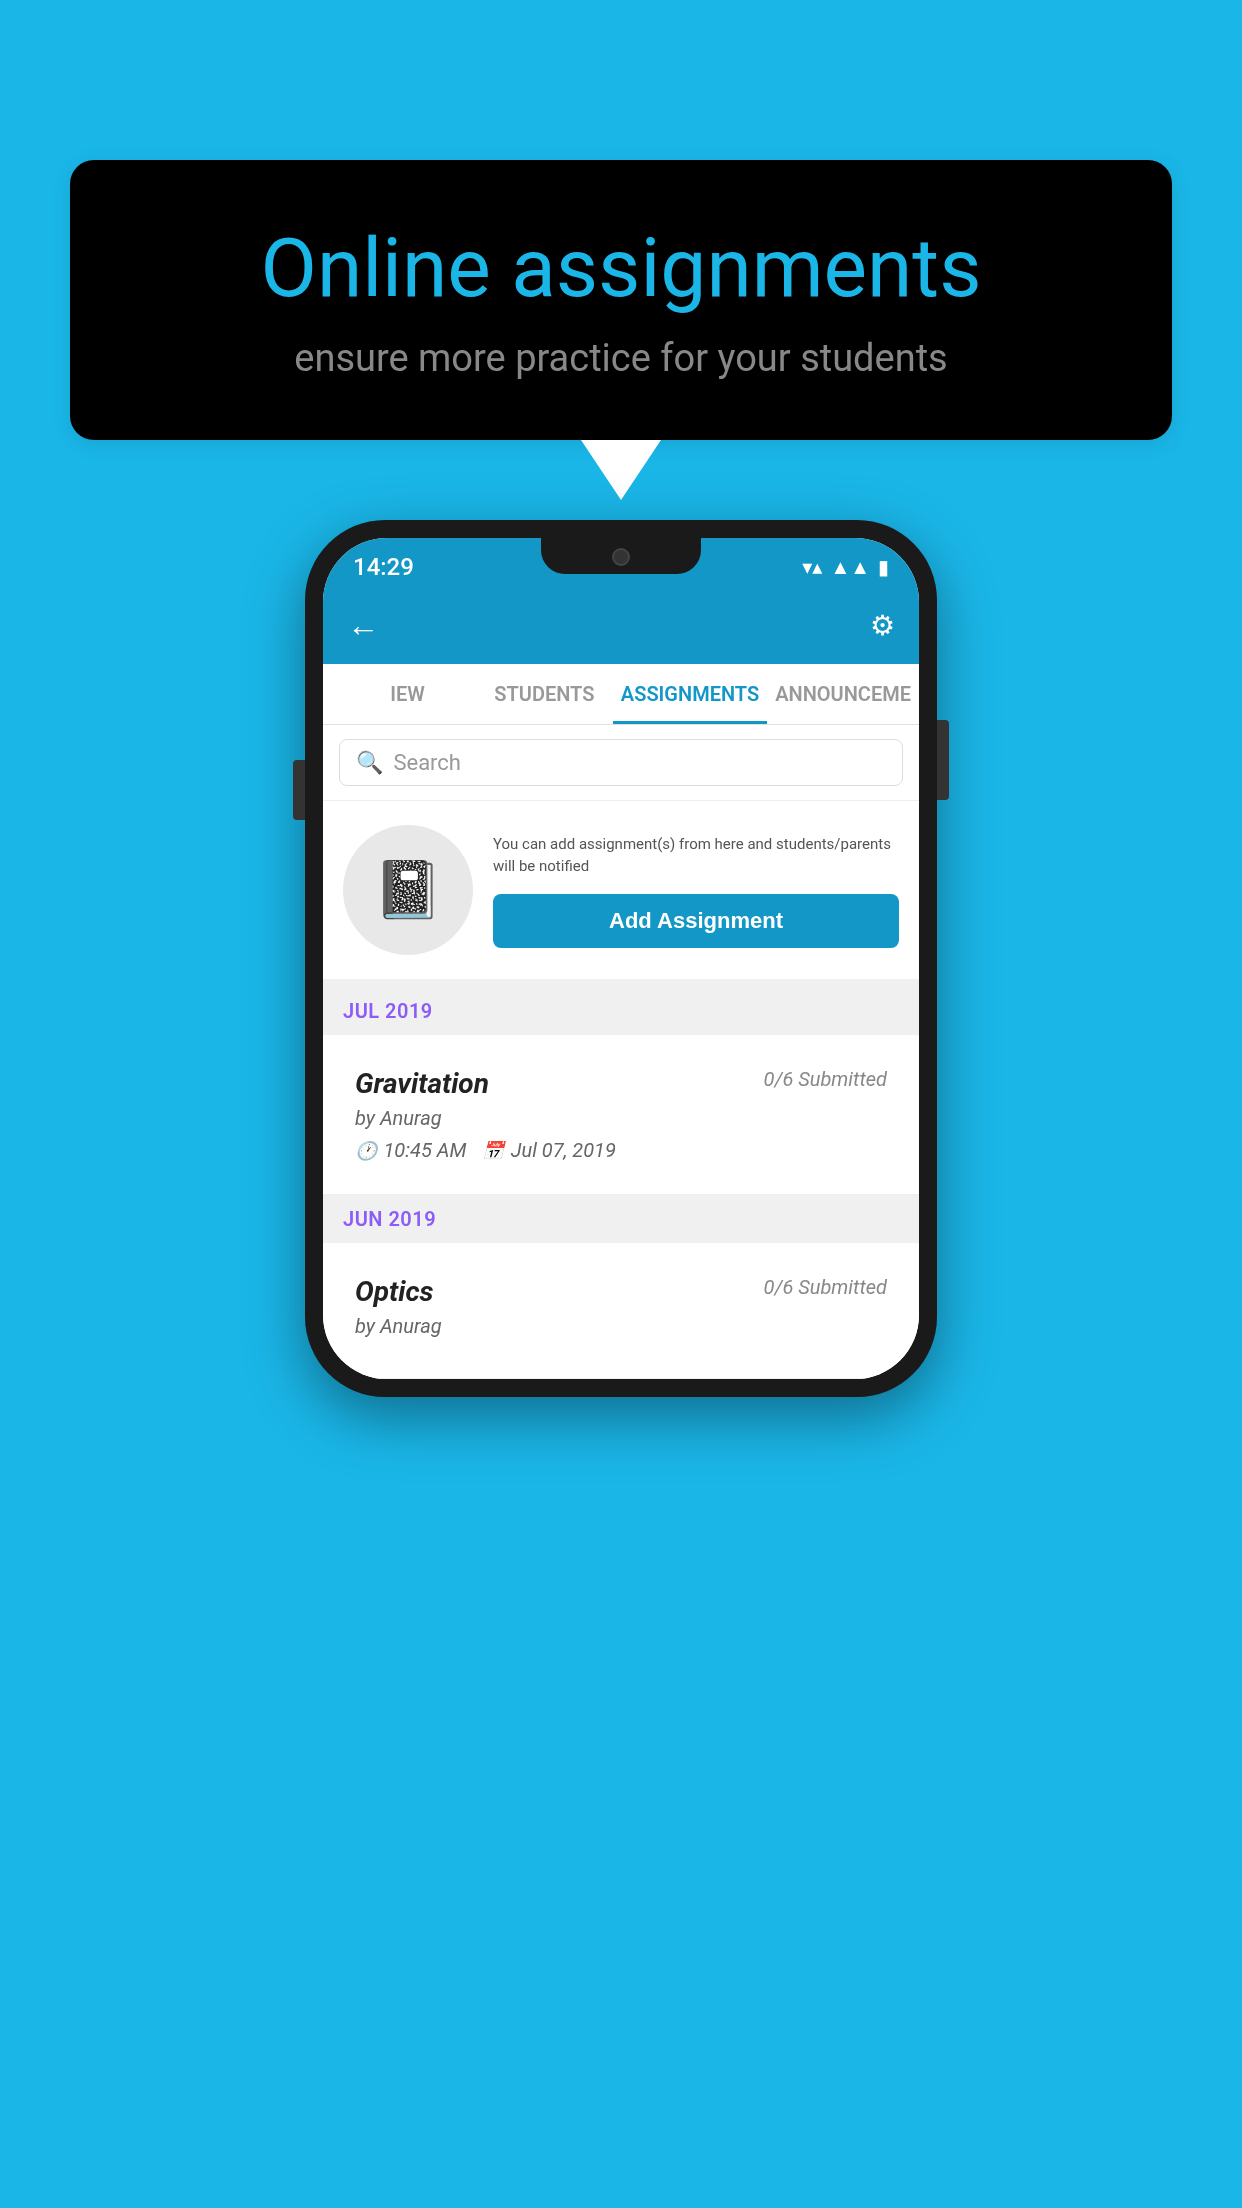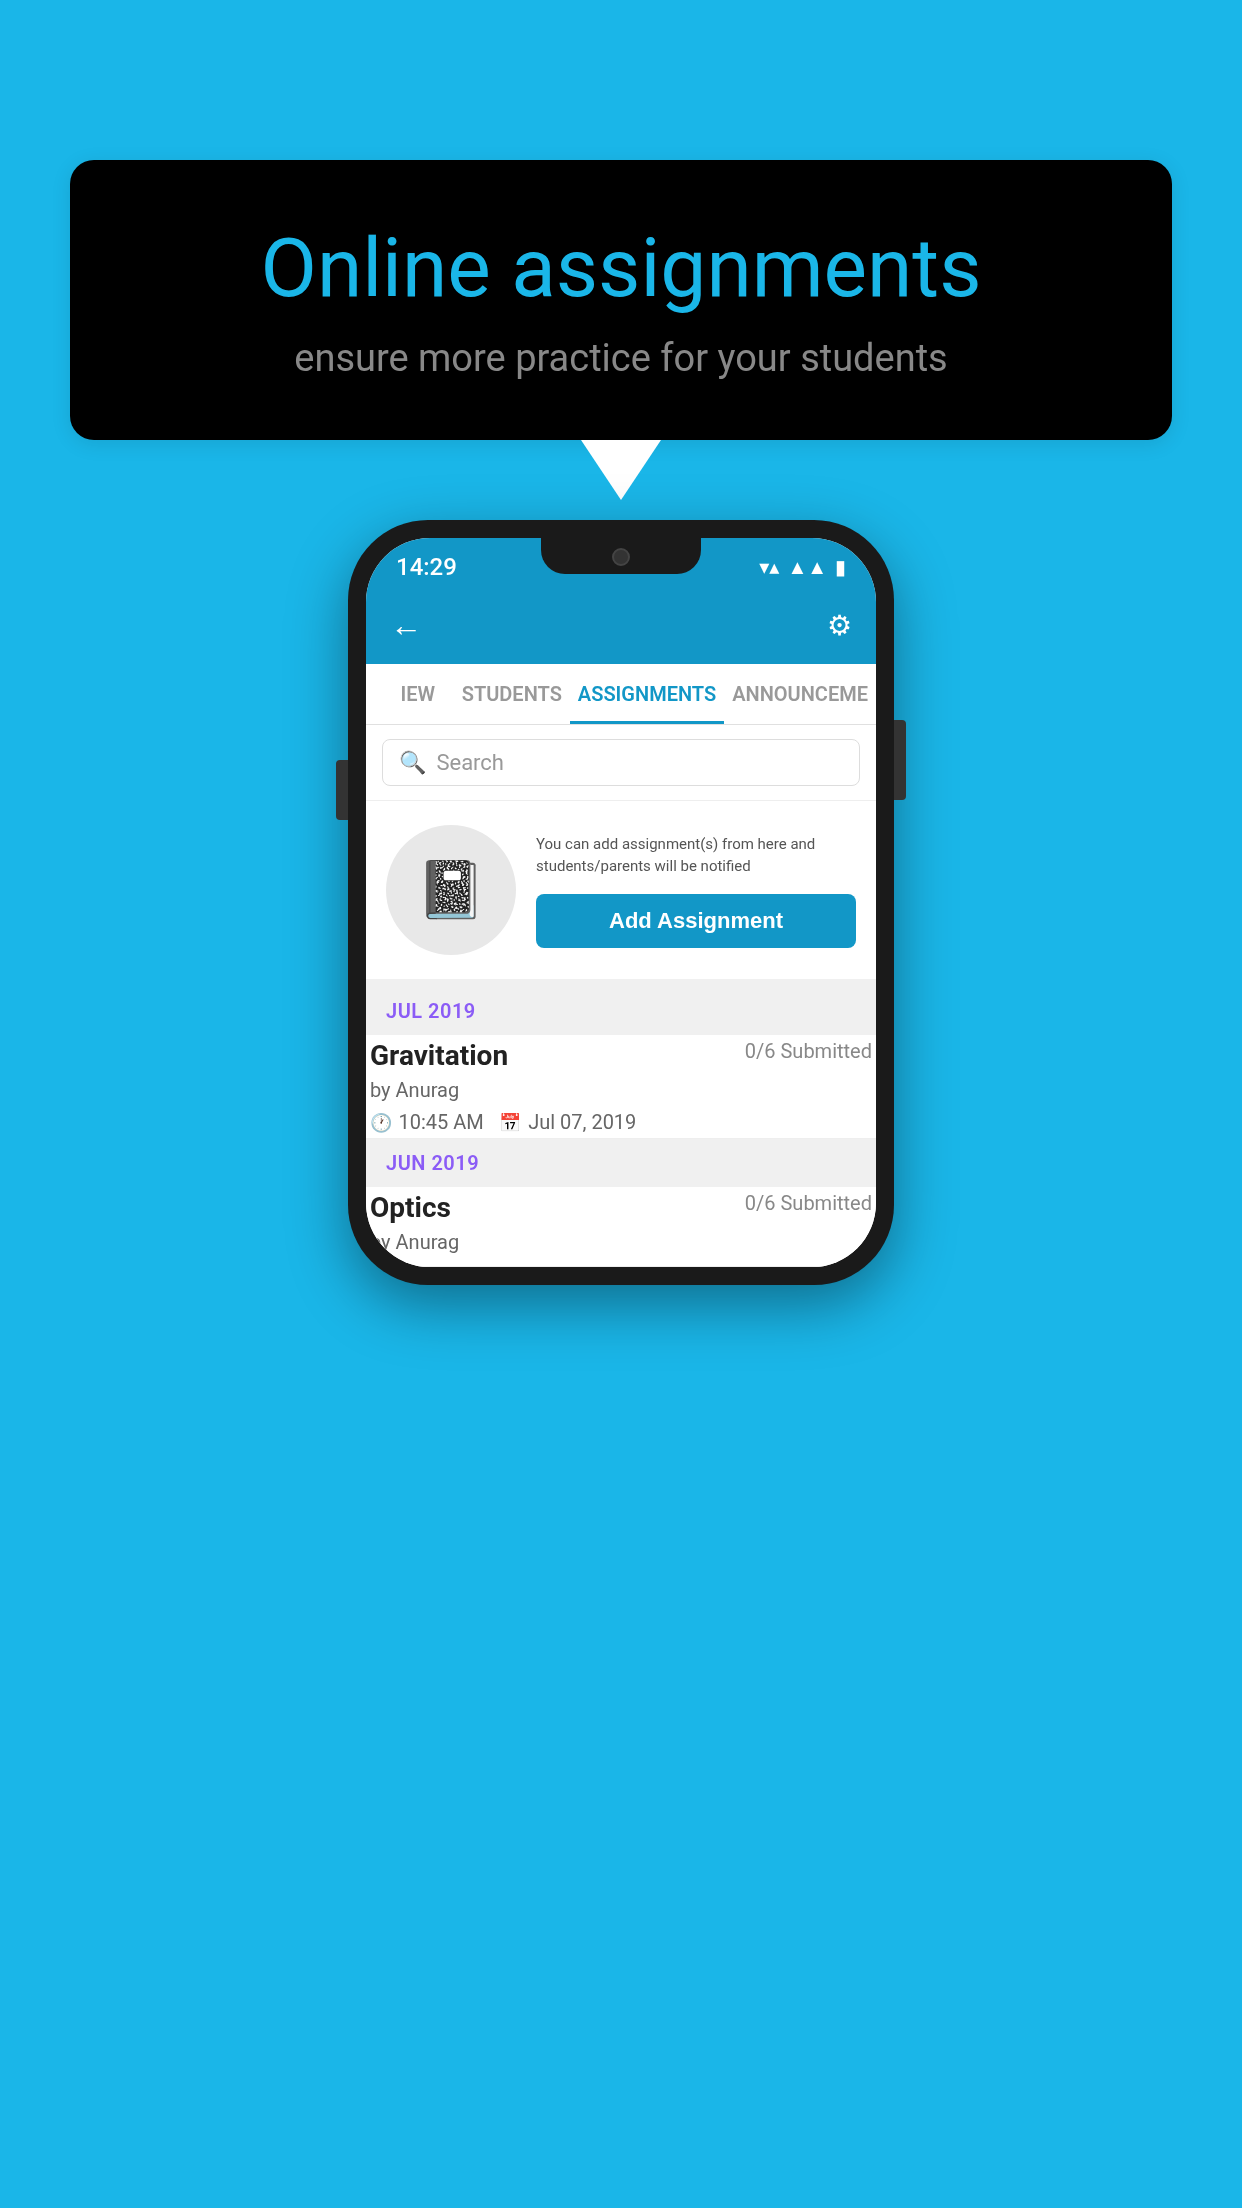--- a/index.html
+++ b/index.html
@@ -54,21 +54,21 @@
       border-top: 60px solid white;
       margin-top: 0px;
     }
 
     
     .phone-wrapper {
       position: absolute;
       top: 520px;
       left: 50%;
       transform: translateX(-50%);
-      width: 546px;
+      width: 632px;
     }
 
     .phone-outer {
       background: #1a1a1a;
       border-radius: 80px;
       padding: 18px;
       box-shadow: 0 20px 60px rgba(0,0,0,0.4);
       position: relative;
     }
 
@@ -306,22 +306,23 @@
       padding: 12px 20px;
       font-size: 20px;
       font-weight: 600;
       color: #8b5cf6;
       letter-spacing: 0.5px;
     }
 
     
     .assignment-item {
       background: white;
-      padding: 4px;
+      padding: 32px;
       border-bottom: 1px solid #eee;
+      font-style: italic;
     }
 
     .assignment-top-row {
       display: flex;
       justify-content: space-between;
       align-items: flex-start;
       margin-bottom: 6px;
     }
 
     .assignment-title {

